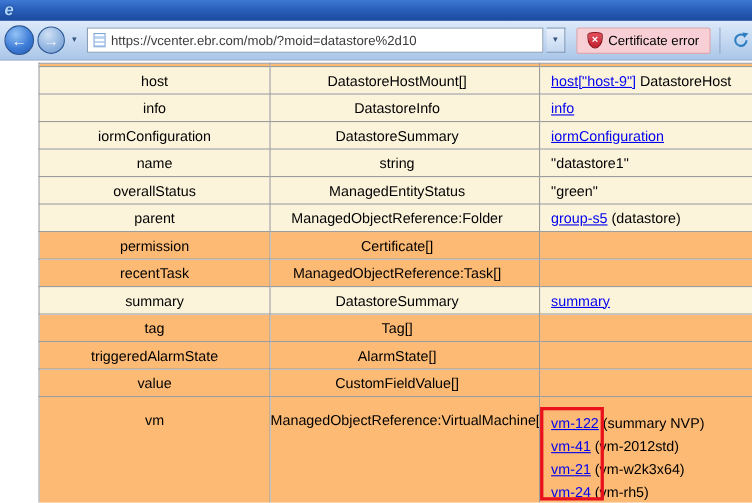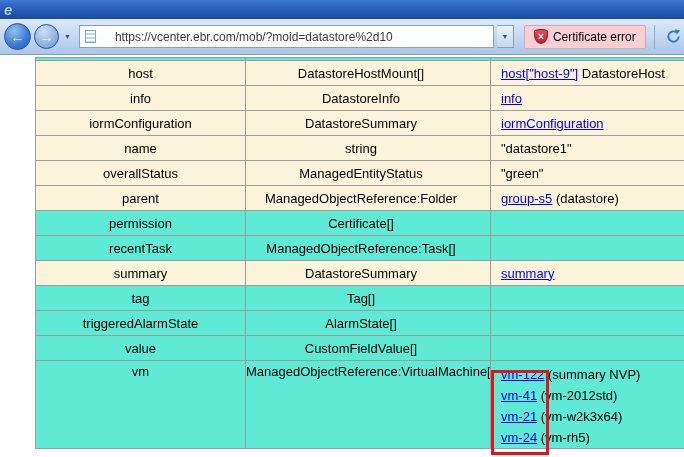--- a/index.html
+++ b/index.html
@@ -38,21 +38,21 @@
   .circle-btn.fwd {
     width: 25px; height: 25px;
     background: radial-gradient(circle at 38% 28%, #cfe0f4 0%, #93b6e1 55%, #6f99ce 100%);
     color: #f2f7fd;
   }
   .hist-drop { font-size: 7px; color: #33527e; padding: 0 2px; cursor: pointer; }
 
   .addr-field {
     height: 23px; width: 415px; background: #fff;
     border: 1px solid #8aa0b8; display: flex; align-items: center;
-    gap: 19px; padding: 0 5px; margin-left: 3px; flex: 0 0 auto;
+    gap: 5px; padding: 0 5px; margin-left: 3px; flex: 0 0 auto;
   }
   .page-icon {
     width: 11px; height: 13px; background: #fff; border: 1px solid #7fa7d8;
     background-image: repeating-linear-gradient(180deg, #fff 0 2px, #bcd6f2 2px 4px);
     flex: 0 0 auto;
   }
   .url { font-size: 12px; color: #3c3c3c; white-space: nowrap; overflow: hidden; }
   .addr-drop {
     width: 17px; height: 23px; border: 1px solid #8aa0b8; border-left: none;
     background: linear-gradient(180deg, #eaf1fb, #c4d8f0);
@@ -84,28 +84,28 @@
     position: absolute; top: 56px; left: 0; right: 0; bottom: 0;
     background: #fff; overflow: hidden;
   }
   table.mob {
     position: absolute; left: 35px; top: 1px;
     border-collapse: collapse; table-layout: fixed; width: 745px;
     font-size: 13px; color: #000;
   }
   table.mob td {
     border: 1px solid #9c9c9c; height: 25px; overflow: hidden;
-    white-space: nowrap; vertical-align: middle; background: #5eead4;
+    white-space: nowrap; vertical-align: middle; background: #fdba74;
   }
   tr.shaded td { background: #fbf3da; }
   tr.partial td { height: 3px; }
   td.c-name { text-align: center; }
   td.c-type { text-align: center; padding-right: 14px; }
   td.c-value { text-align: left; padding-left: 10px; white-space: pre; }
-  tr.vm-row td { vertical-align: top; padding-top: 3px; }
+  tr.vm-row td { vertical-align: top; padding-top: 13px; }
   .vm-line { line-height: 21px; white-space: pre; }
   a.lnk { color: #0000ee; text-decoration: underline; cursor: pointer; }
 
   
   .annotation-box {
     position: absolute; left: 491px; top: 370px; width: 58px; height: 85px;
     border: 3px solid #e8111c; pointer-events: none; z-index: 20;
   }
 </style>
 </head>

